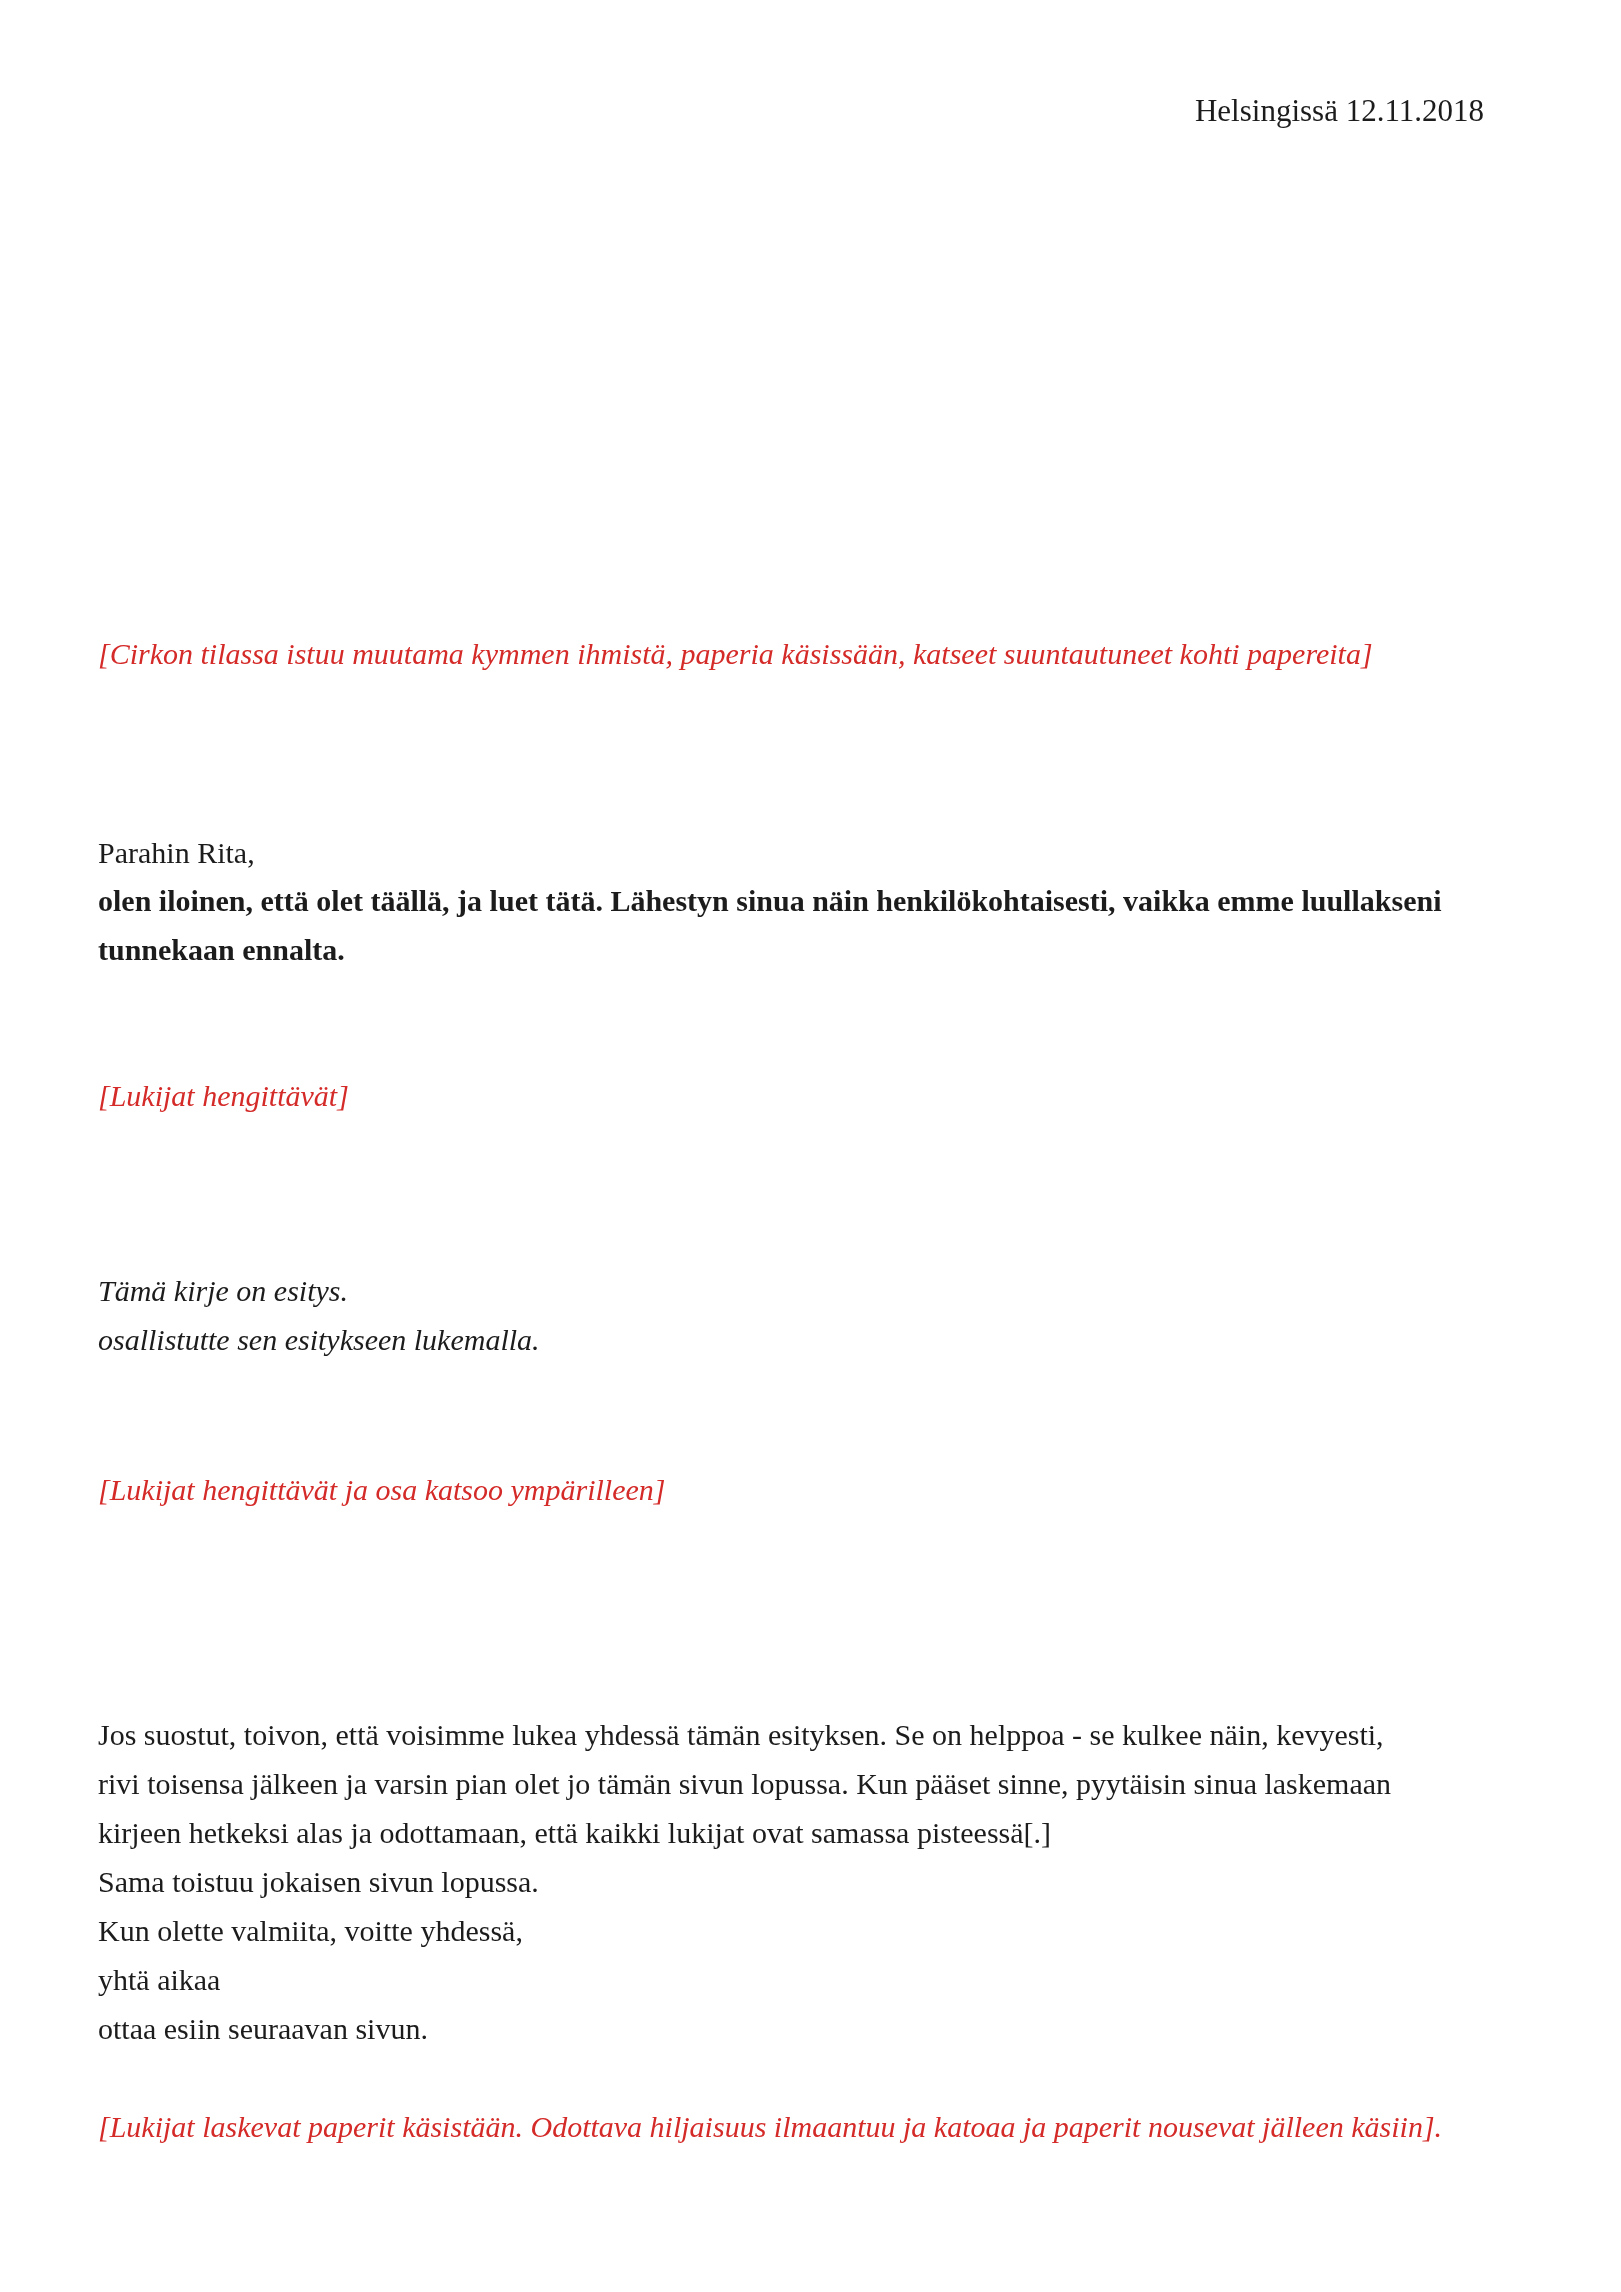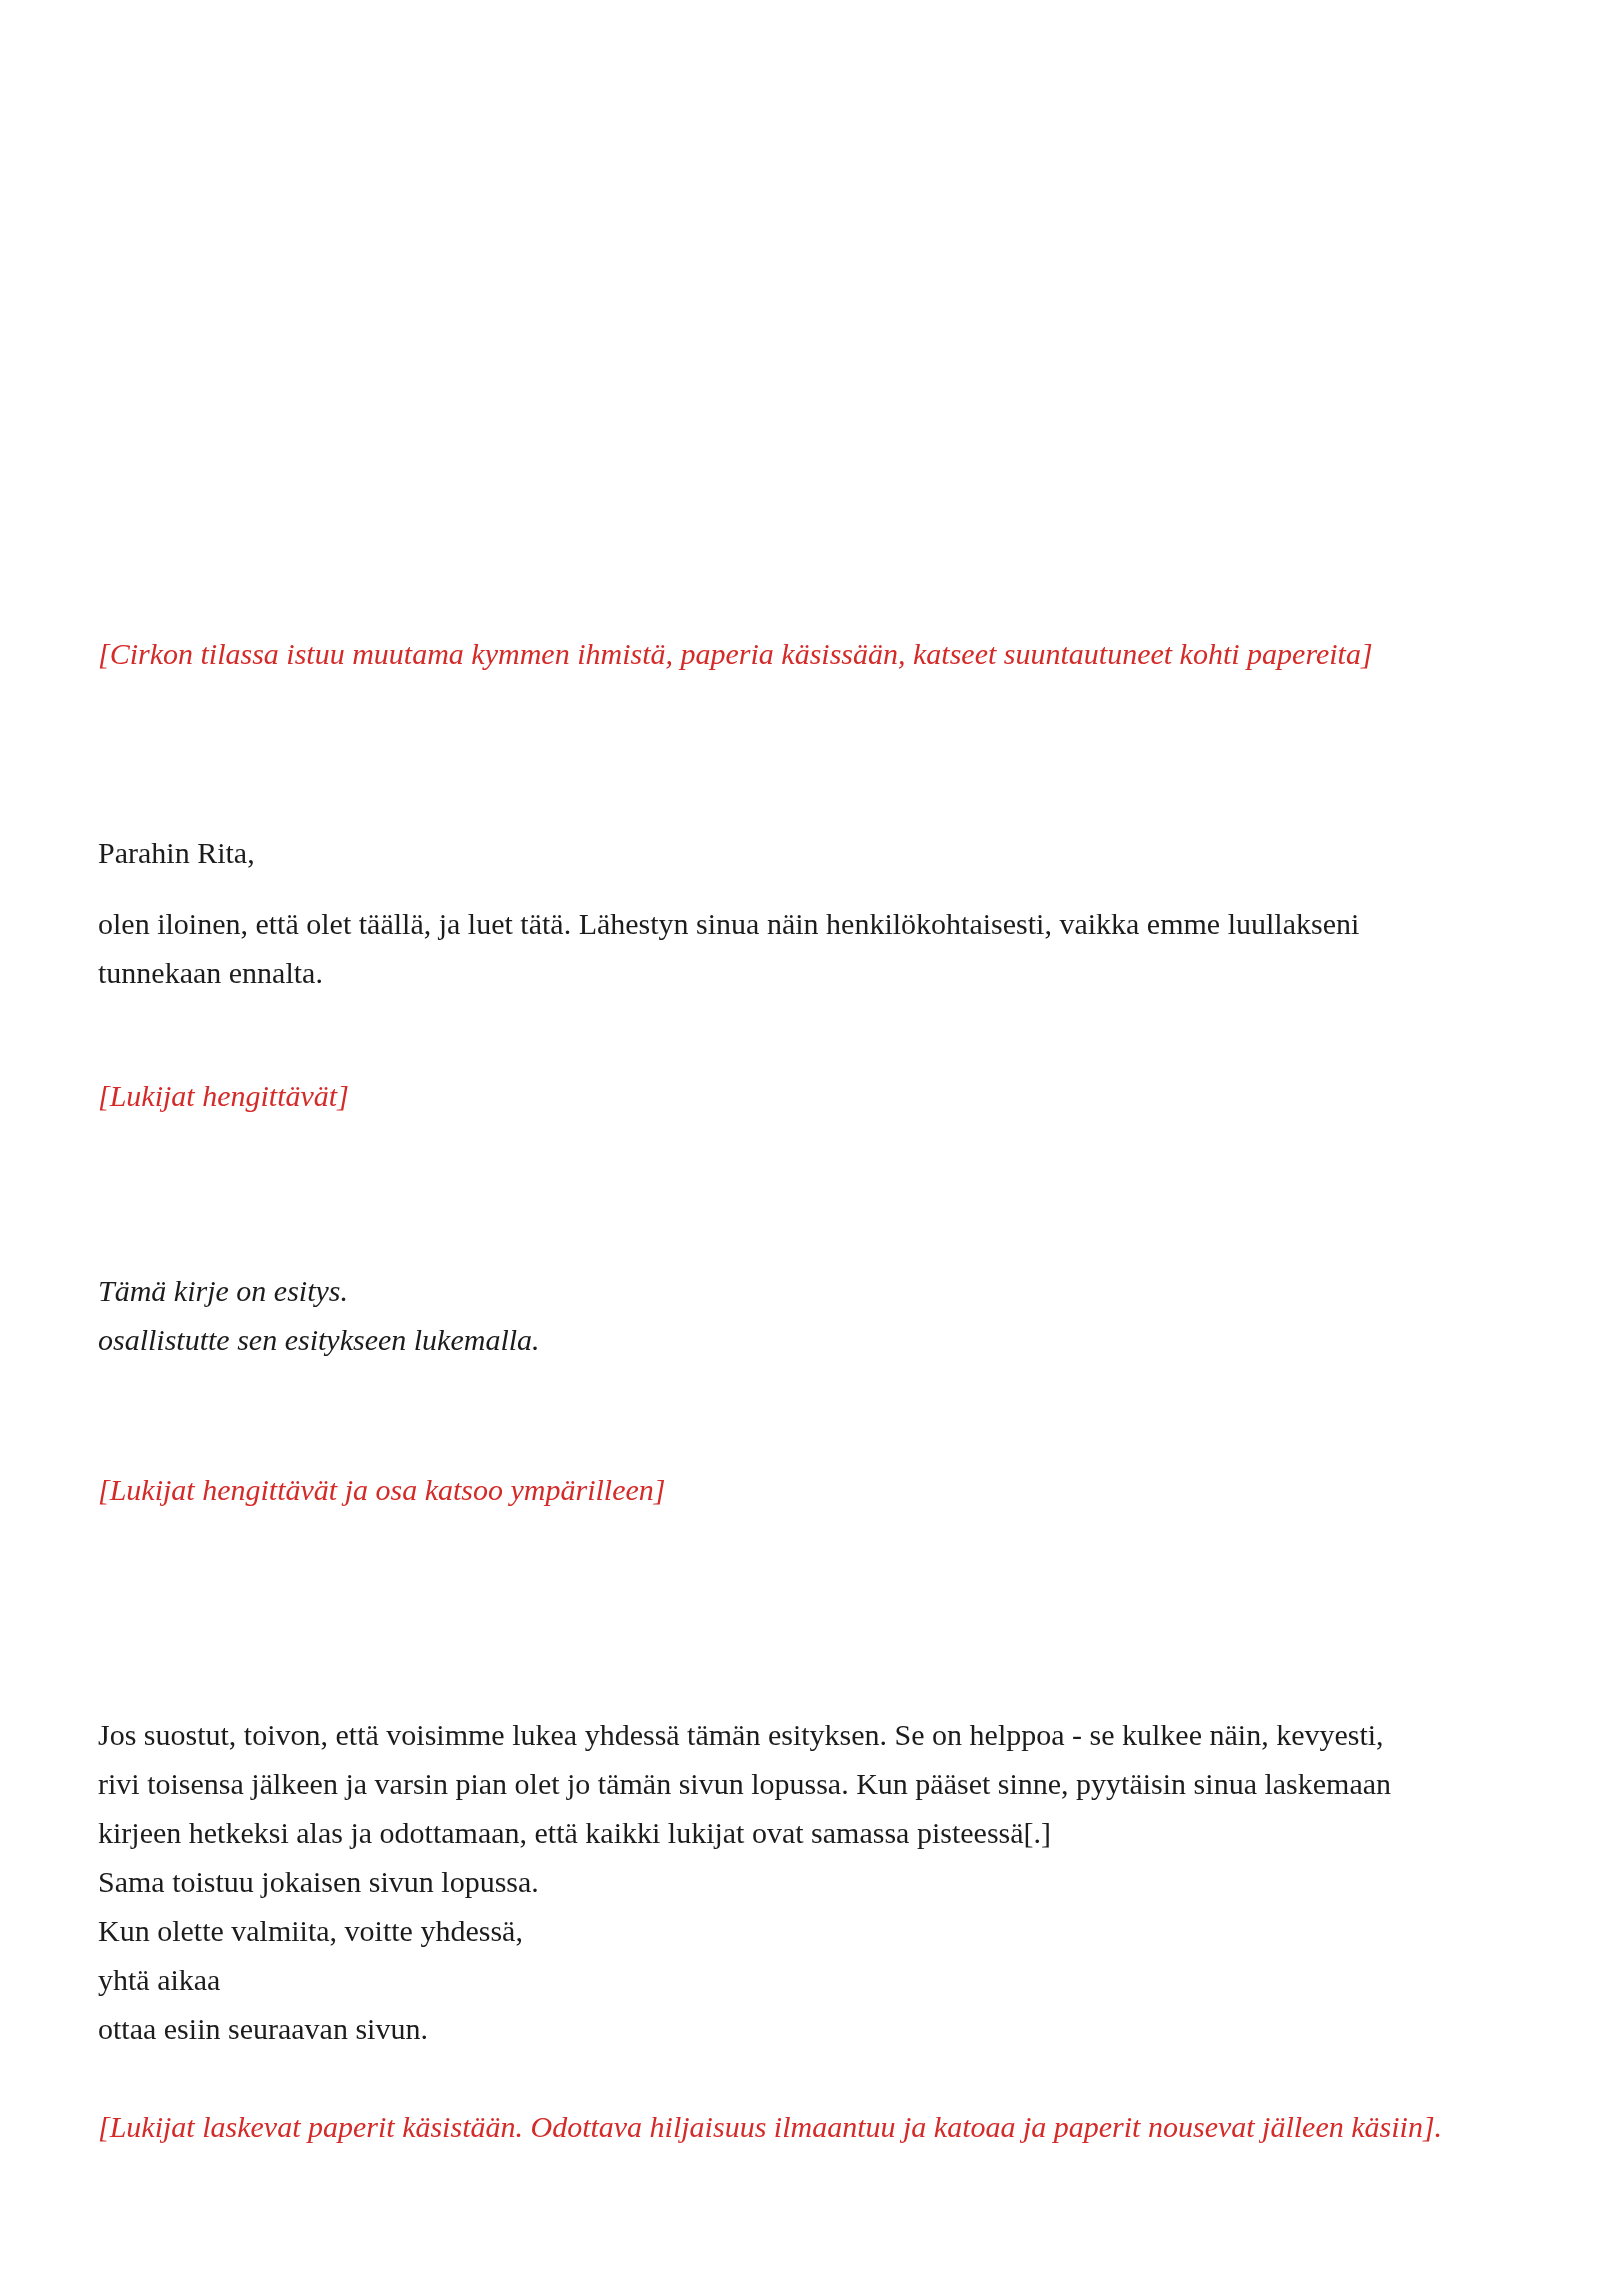--- a/index.html
+++ b/index.html
@@ -28,32 +28,33 @@
     top: 86px;
     text-align: right;
     font-size: 31px;
   }
   .stage-direction {
     font-style: italic;
     color: #d42a28;
   }
   .sd-1 { top: 629px; }
   .salutation { top: 828px; }
-  .para-1 { top: 899px; }
+  .para-1 { top: 876px; font-weight: bold; }
   .sd-2 { top: 1071px; }
   .para-2 { top: 1266px; font-style: italic; }
   .sd-3 { top: 1465px; }
   .para-3 { top: 1710px; }
   .sd-4 { top: 2102px; }
 </style>
 </head>
 <body>
 
 <div class="page">
 
+  <div class="block date-line">Helsingissä 12.11.2018</div>
 
   <div class="block stage-direction sd-1 line">[Cirkon tilassa istuu muutama kymmen ihmistä, paperia käsissään, katseet suuntautuneet kohti papereita]</div>
 
   <div class="block salutation line">Parahin Rita,</div>
 
   <div class="block para-1">
     <div class="line">olen iloinen, että olet täällä, ja luet tätä. Lähestyn sinua näin henkilökohtaisesti, vaikka emme luullakseni</div>
     <div class="line">tunnekaan ennalta.</div>
   </div>
 

